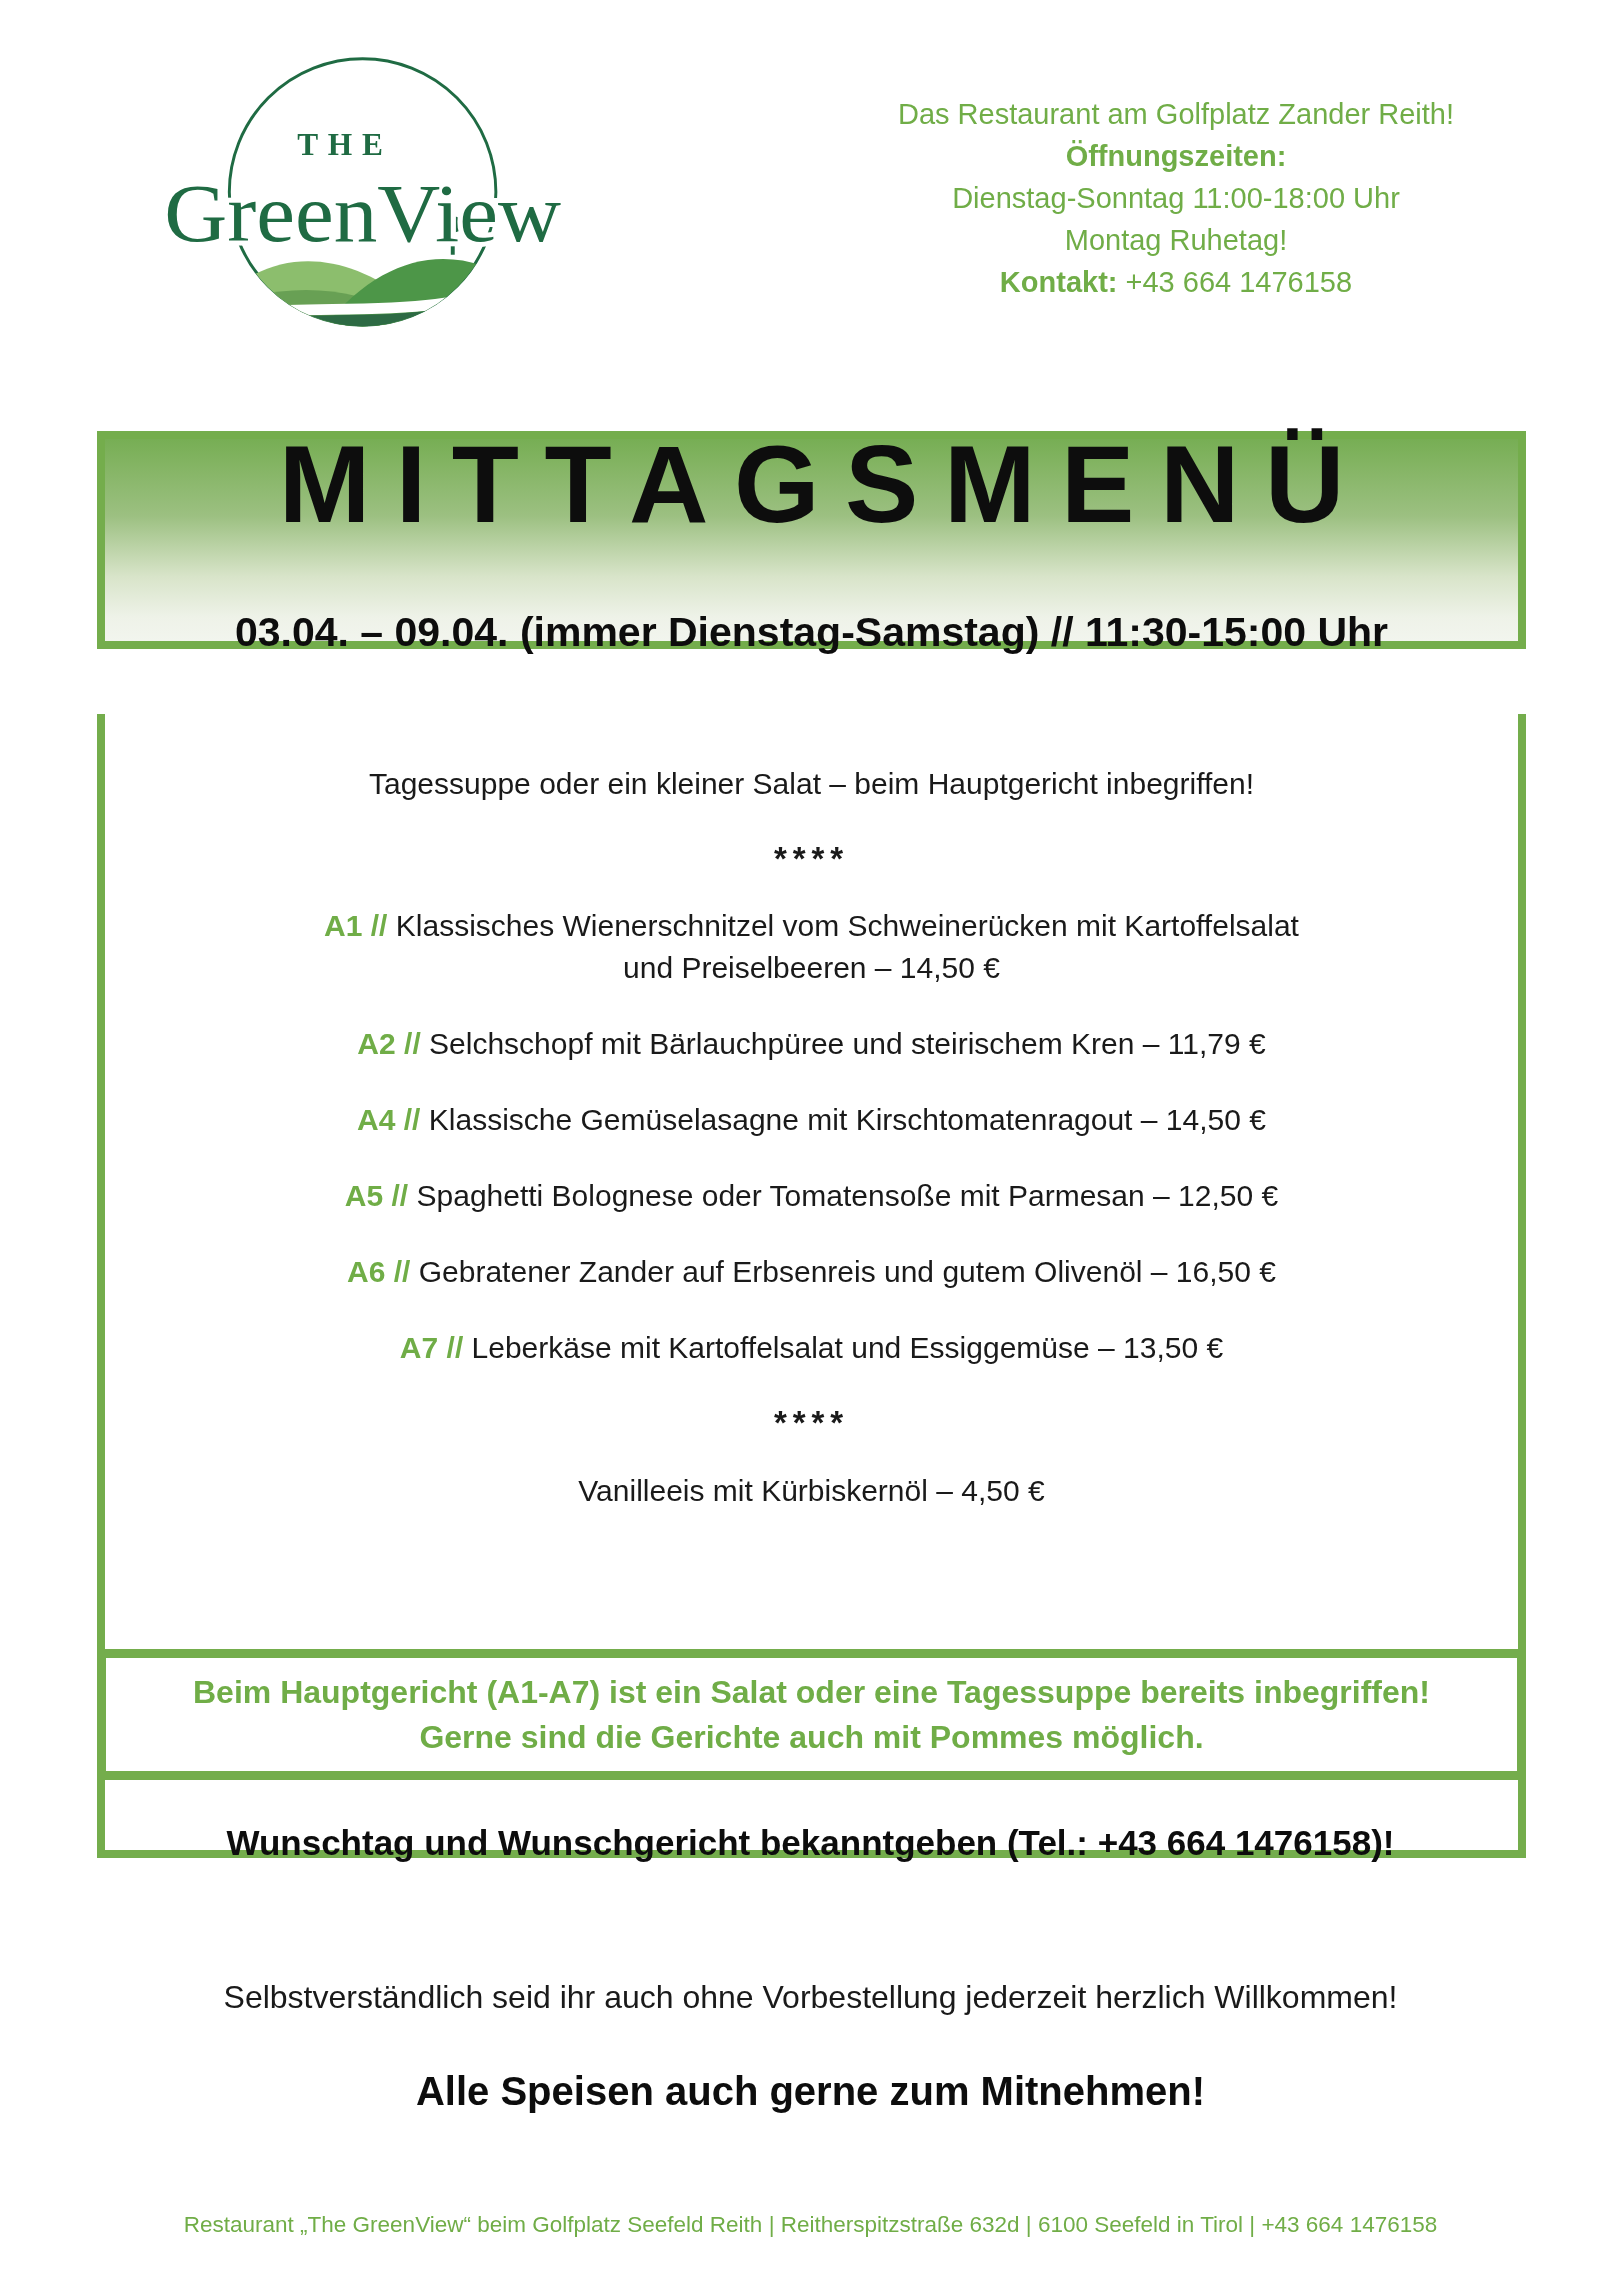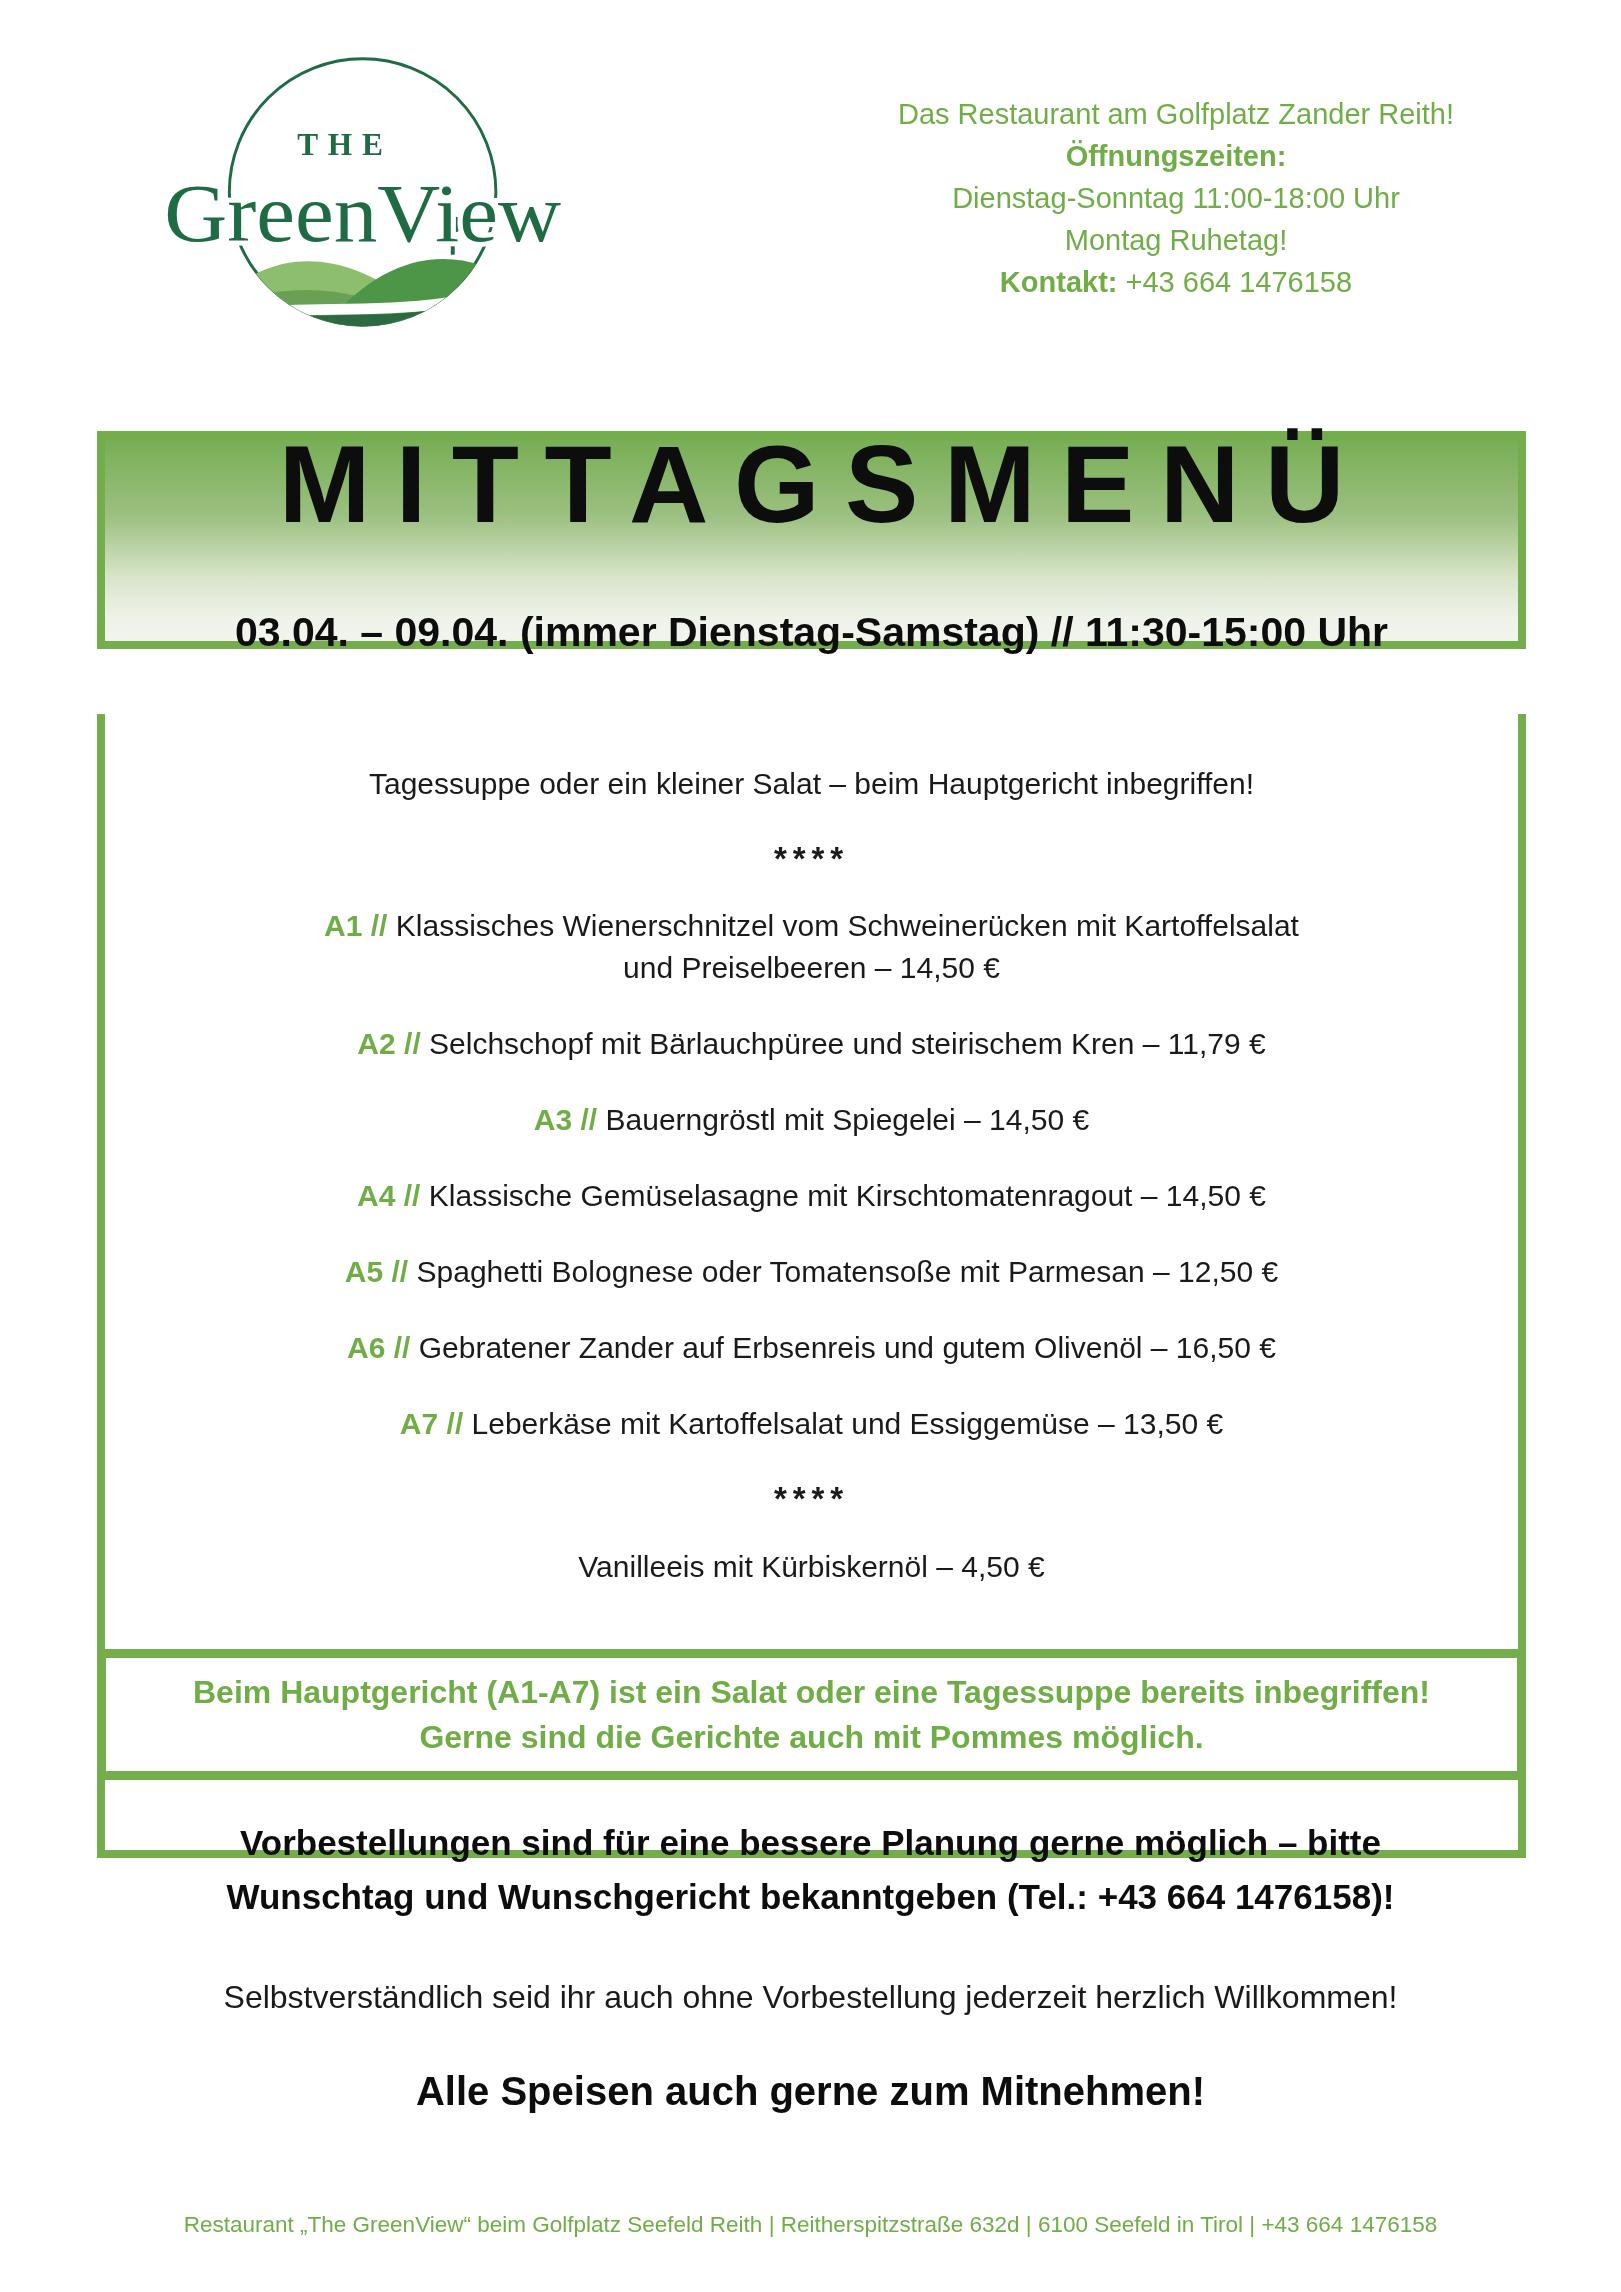--- a/index.html
+++ b/index.html
@@ -126,23 +126,20 @@
 
       <div class="menu-line">
         <span class="item-label">A1 //</span><span class="item-text"> Klassisches Wienerschnitzel vom Schweinerücken mit Kartoffelsalat
 und Preiselbeeren – 14,50 €</span>
       </div>
 
       <div class="menu-line">
         <span class="item-label">A2 //</span><span class="item-text"> Selchschopf mit Bärlauchpüree und steirischem Kren – 11,79 €</span>
       </div>
 
-      <div class="menu-line">
-        <span class="item-label">A3 //</span><span class="item-text"> Bauerngröstl mit Spiegelei – 14,50 €</span>
-      </div>
 
       <div class="menu-line">
         <span class="item-label">A4 //</span><span class="item-text"> Klassische Gemüselasagne mit Kirschtomatenragout – 14,50 €</span>
       </div>
 
       <div class="menu-line">
         <span class="item-label">A5 //</span><span class="item-text"> Spaghetti Bolognese oder Tomatensoße mit Parmesan – 12,50 €</span>
       </div>
 
       <div class="menu-line">
@@ -157,20 +154,19 @@
   <div class="stars">****</div>
   <div class="menu-line">Vanilleeis mit Kürbiskernöl – 4,50 €</div>
 </div>
 
 <div class="note-box">
   <div>Beim Hauptgericht (A1-A7) ist ein Salat oder eine Tagessuppe bereits inbegriffen!</div>
   <div>Gerne sind die Gerichte auch mit Pommes möglich.</div>
 </div>
 
 <div class="para1">
-  <div>Vorbestellungen sind für eine bessere Planung gerne möglich – bitte</div>
   <div>Wunschtag und Wunschgericht bekanntgeben (Tel.: +43 664 1476158)!</div>
 </div>
 <div class="para2">Selbstverständlich seid ihr auch ohne Vorbestellung jederzeit herzlich Willkommen!</div>
 <div class="para3">Alle Speisen auch gerne zum Mitnehmen!</div>
 
 <div class="footer-line">Restaurant „The GreenView“ beim Golfplatz Seefeld Reith | Reitherspitzstraße 632d | 6100 Seefeld in Tirol | +43 664 1476158</div>
 
 
 </body></html>

